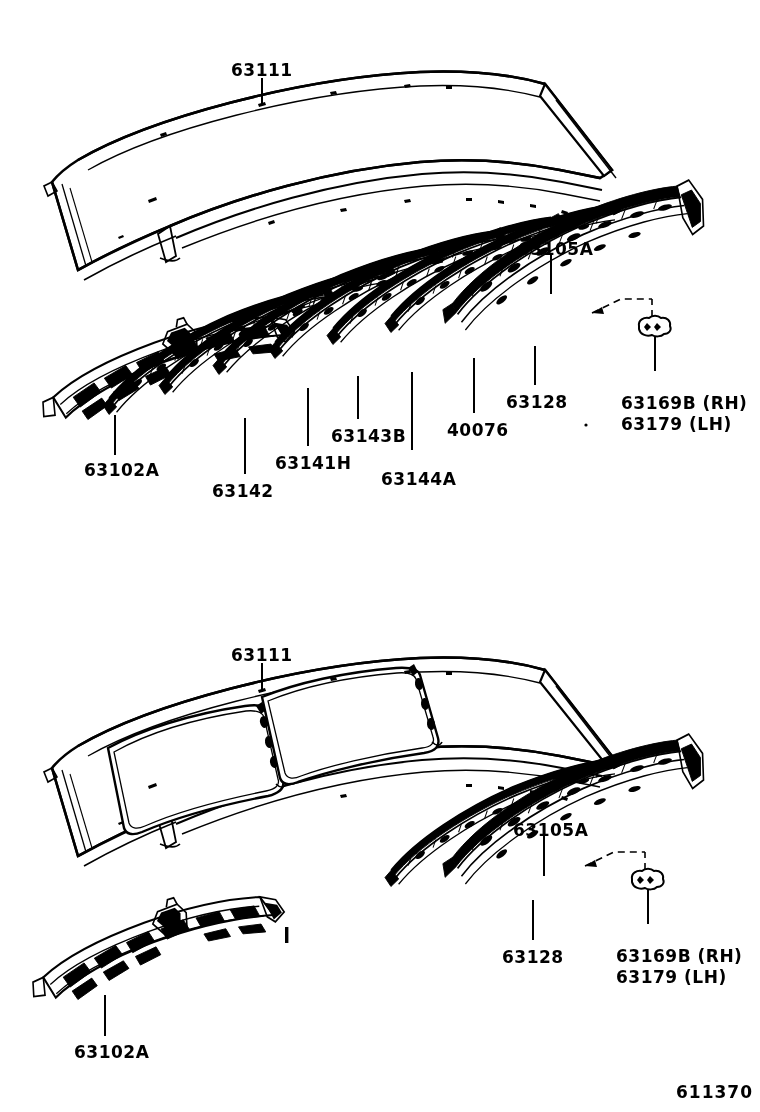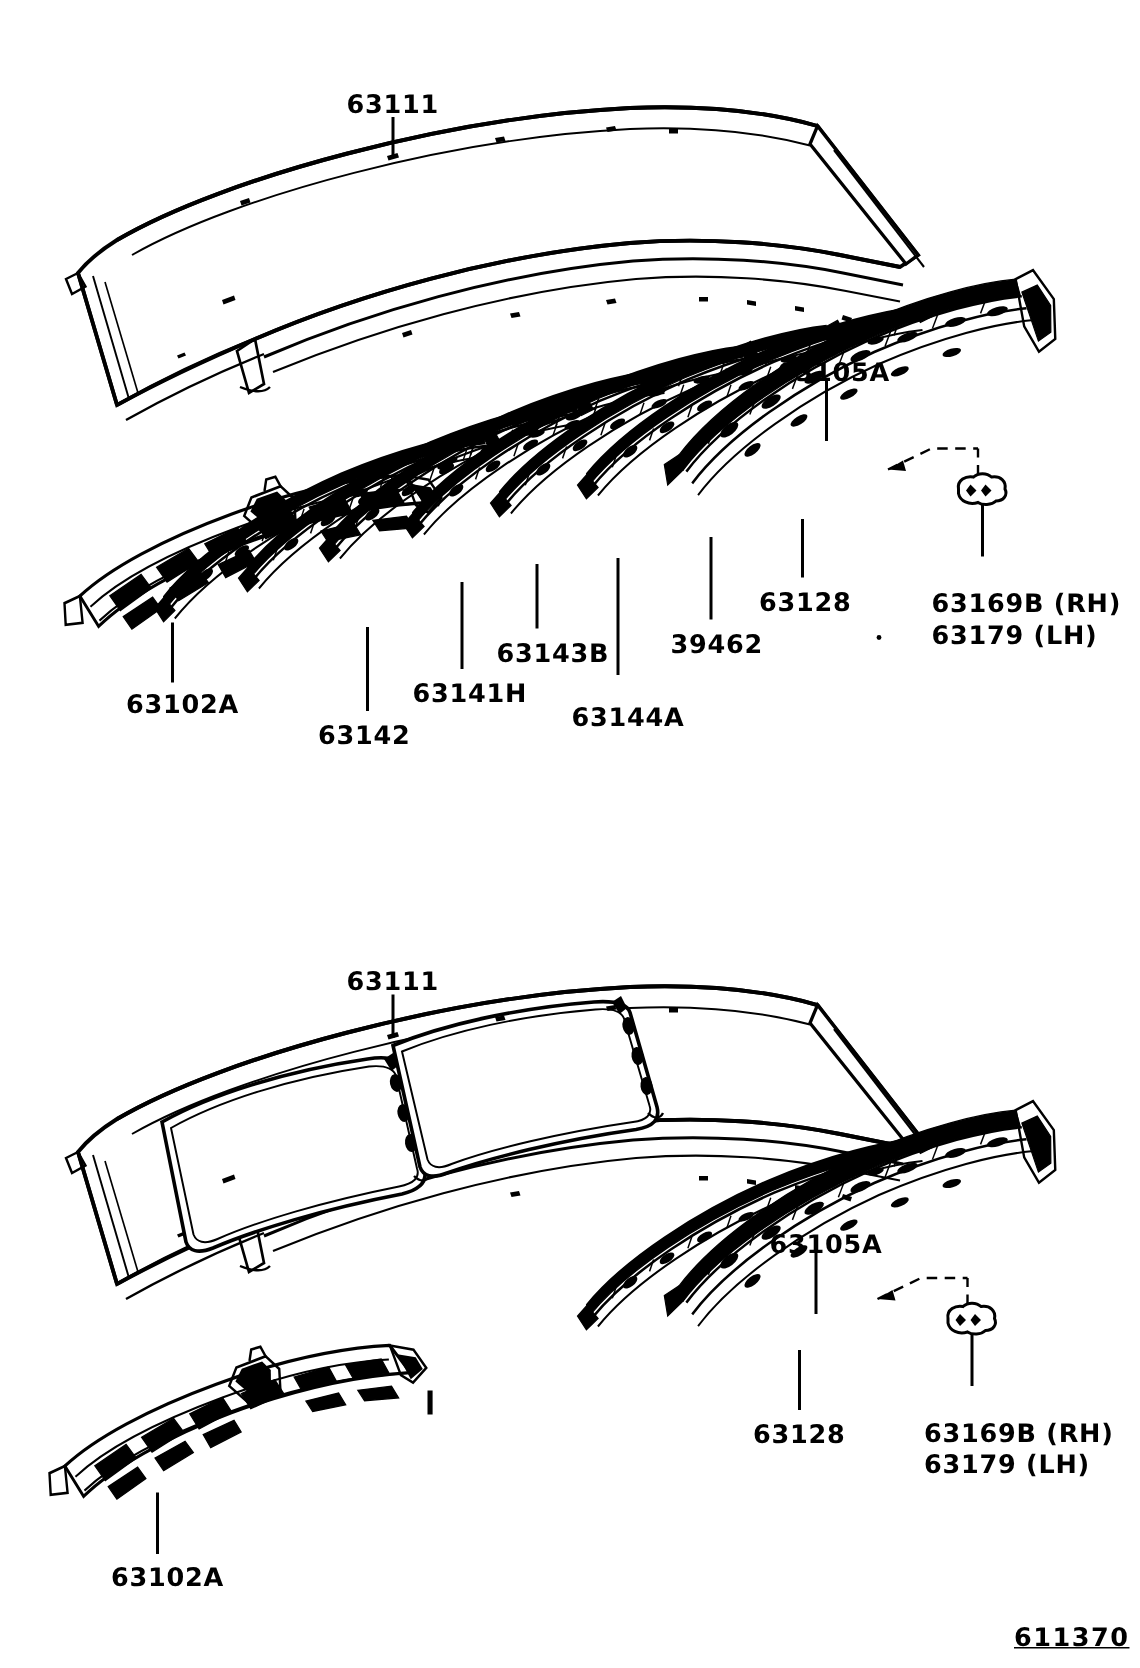--- a/index.html
+++ b/index.html
@@ -371,21 +371,21 @@
   <div class="lbl" style="left:84px;top:460px;">63102A</div>
 
   <div class="lbl" style="left:212px;top:481px;">63142</div>
 
   <div class="lbl" style="left:275px;top:453px;">63141H</div>
 
   <div class="lbl" style="left:331px;top:426px;">63143B</div>
 
   <div class="lbl" style="left:381px;top:457px;margin-top:12px;">63144A</div>
 
-  <div class="lbl" style="left:447px;top:420px;">39462</div>
+  <div class="lbl" style="left:447px;top:420px;">40076</div>
 
   <div class="lbl" style="left:506px;top:392px;">63128</div>
 
   <div class="lbl two" style="left:621px;top:377px;">
     <div>63169B (RH)</div>
     <div>63179 (LH)</div>
   </div>
 
 
   <div class="lbl" style="left:231px;top:645px;">63111</div>
@@ -394,15 +394,15 @@
 
   <div class="lbl" style="left:502px;top:947px;">63128</div>
 
   <div class="lbl two" style="left:616px;top:930px;">
     <div>63169B (RH)</div>
     <div>63179 (LH)</div>
   </div>
 
   <div class="lbl" style="left:74px;top:1042px;">63102A</div>
 
-  <div class="sheetno" style="left:676px;top:1082px;text-decoration:underline;">611370</div>
+  <div class="sheetno" style="left:676px;top:1082px;">611370</div>
 
 </div>
 
 </body></html>

